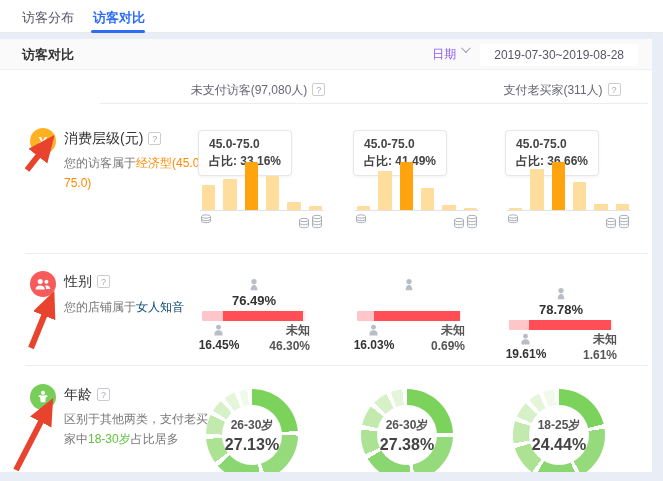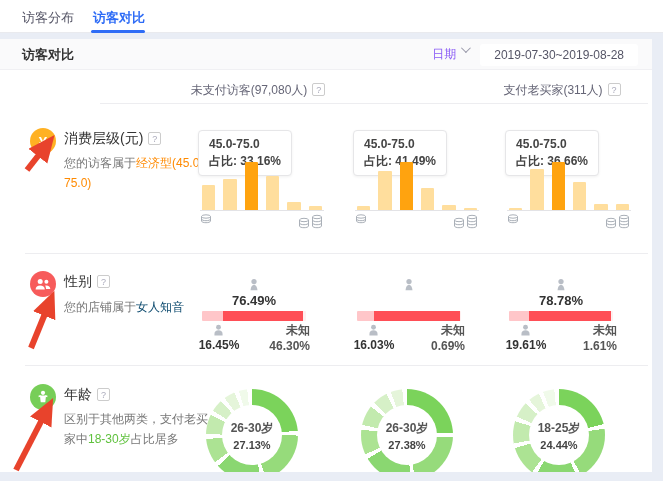--- a/index.html
+++ b/index.html
@@ -62,21 +62,21 @@
   .g-bar { position:absolute; left:12px; top:33px; width:104px; height:10px; display:flex; overflow:hidden; border-radius:1px; }
   .g-bar div { height:100%; }
   .g-maleicon { position:absolute; left:22px; top:46px; }
   .g-male { position:absolute; left:0; top:60px; width:58px; text-align:center; font-size:12px; color:#333; }
   .g-unk { position:absolute; right:20px; top:44px; text-align:right; font-size:12px; color:#555; line-height:16px; }
 
   
   .donut { position:absolute; left:16px; top:4px; width:92px; height:92px; border-radius:50%; }
   .donut .hole { position:absolute; inset:16px; background:#fff; border-radius:50%; display:flex; flex-direction:column; align-items:center; justify-content:center; gap:2px; }
   .donut .dlabel { font-size:12px; color:#555; }
-  .donut .dvalue { font-size:11px; color:#444; }
+  .donut .dvalue { font-size:16px; color:#444; }
 
   .arrows { position:absolute; left:0; top:0; width:663px; height:481px; pointer-events:none; z-index:9; }
   svg.pic { display:block; }
 </style>
 </head>
 <body>
 
 <div id="screen">
 
   <div class="tabbar">
@@ -283,21 +283,21 @@
             <path d="M8 7.8c-3 0-5 1.8-5 4.4V14h10v-1.8c0-2.6-2-4.4-5-4.4z"></path>
           </svg>
         </span>
       <div class="g-male">16.03%</div>
       <div class="g-unk">
           <div>未知</div>
           <div>0.69%</div>
         </div>
     </div>
 
-    <div class="cell c2" style="top:239px;height:80px">
+    <div class="cell c2" style="top:248px;height:80px">
       <span class="g-femicon">
           <svg class="pic" width="14" height="14" viewBox="0 0 16 16" fill="#b9bec6">
             <circle cx="8" cy="4" r="3"></circle>
             <path d="M8 7.6c-2.2 0-3.6 2.6-4 6.4h8c-.4-3.8-1.8-6.4-4-6.4z"></path>
           </svg>
         </span>
       <div class="g-fem">78.78%</div>
       <div class="g-bar">
           <div style="width: 19.61%; background: rgb(255, 198, 201);"></div>
           <div style="width: 78.78%; background: rgb(255, 78, 86);"></div>

